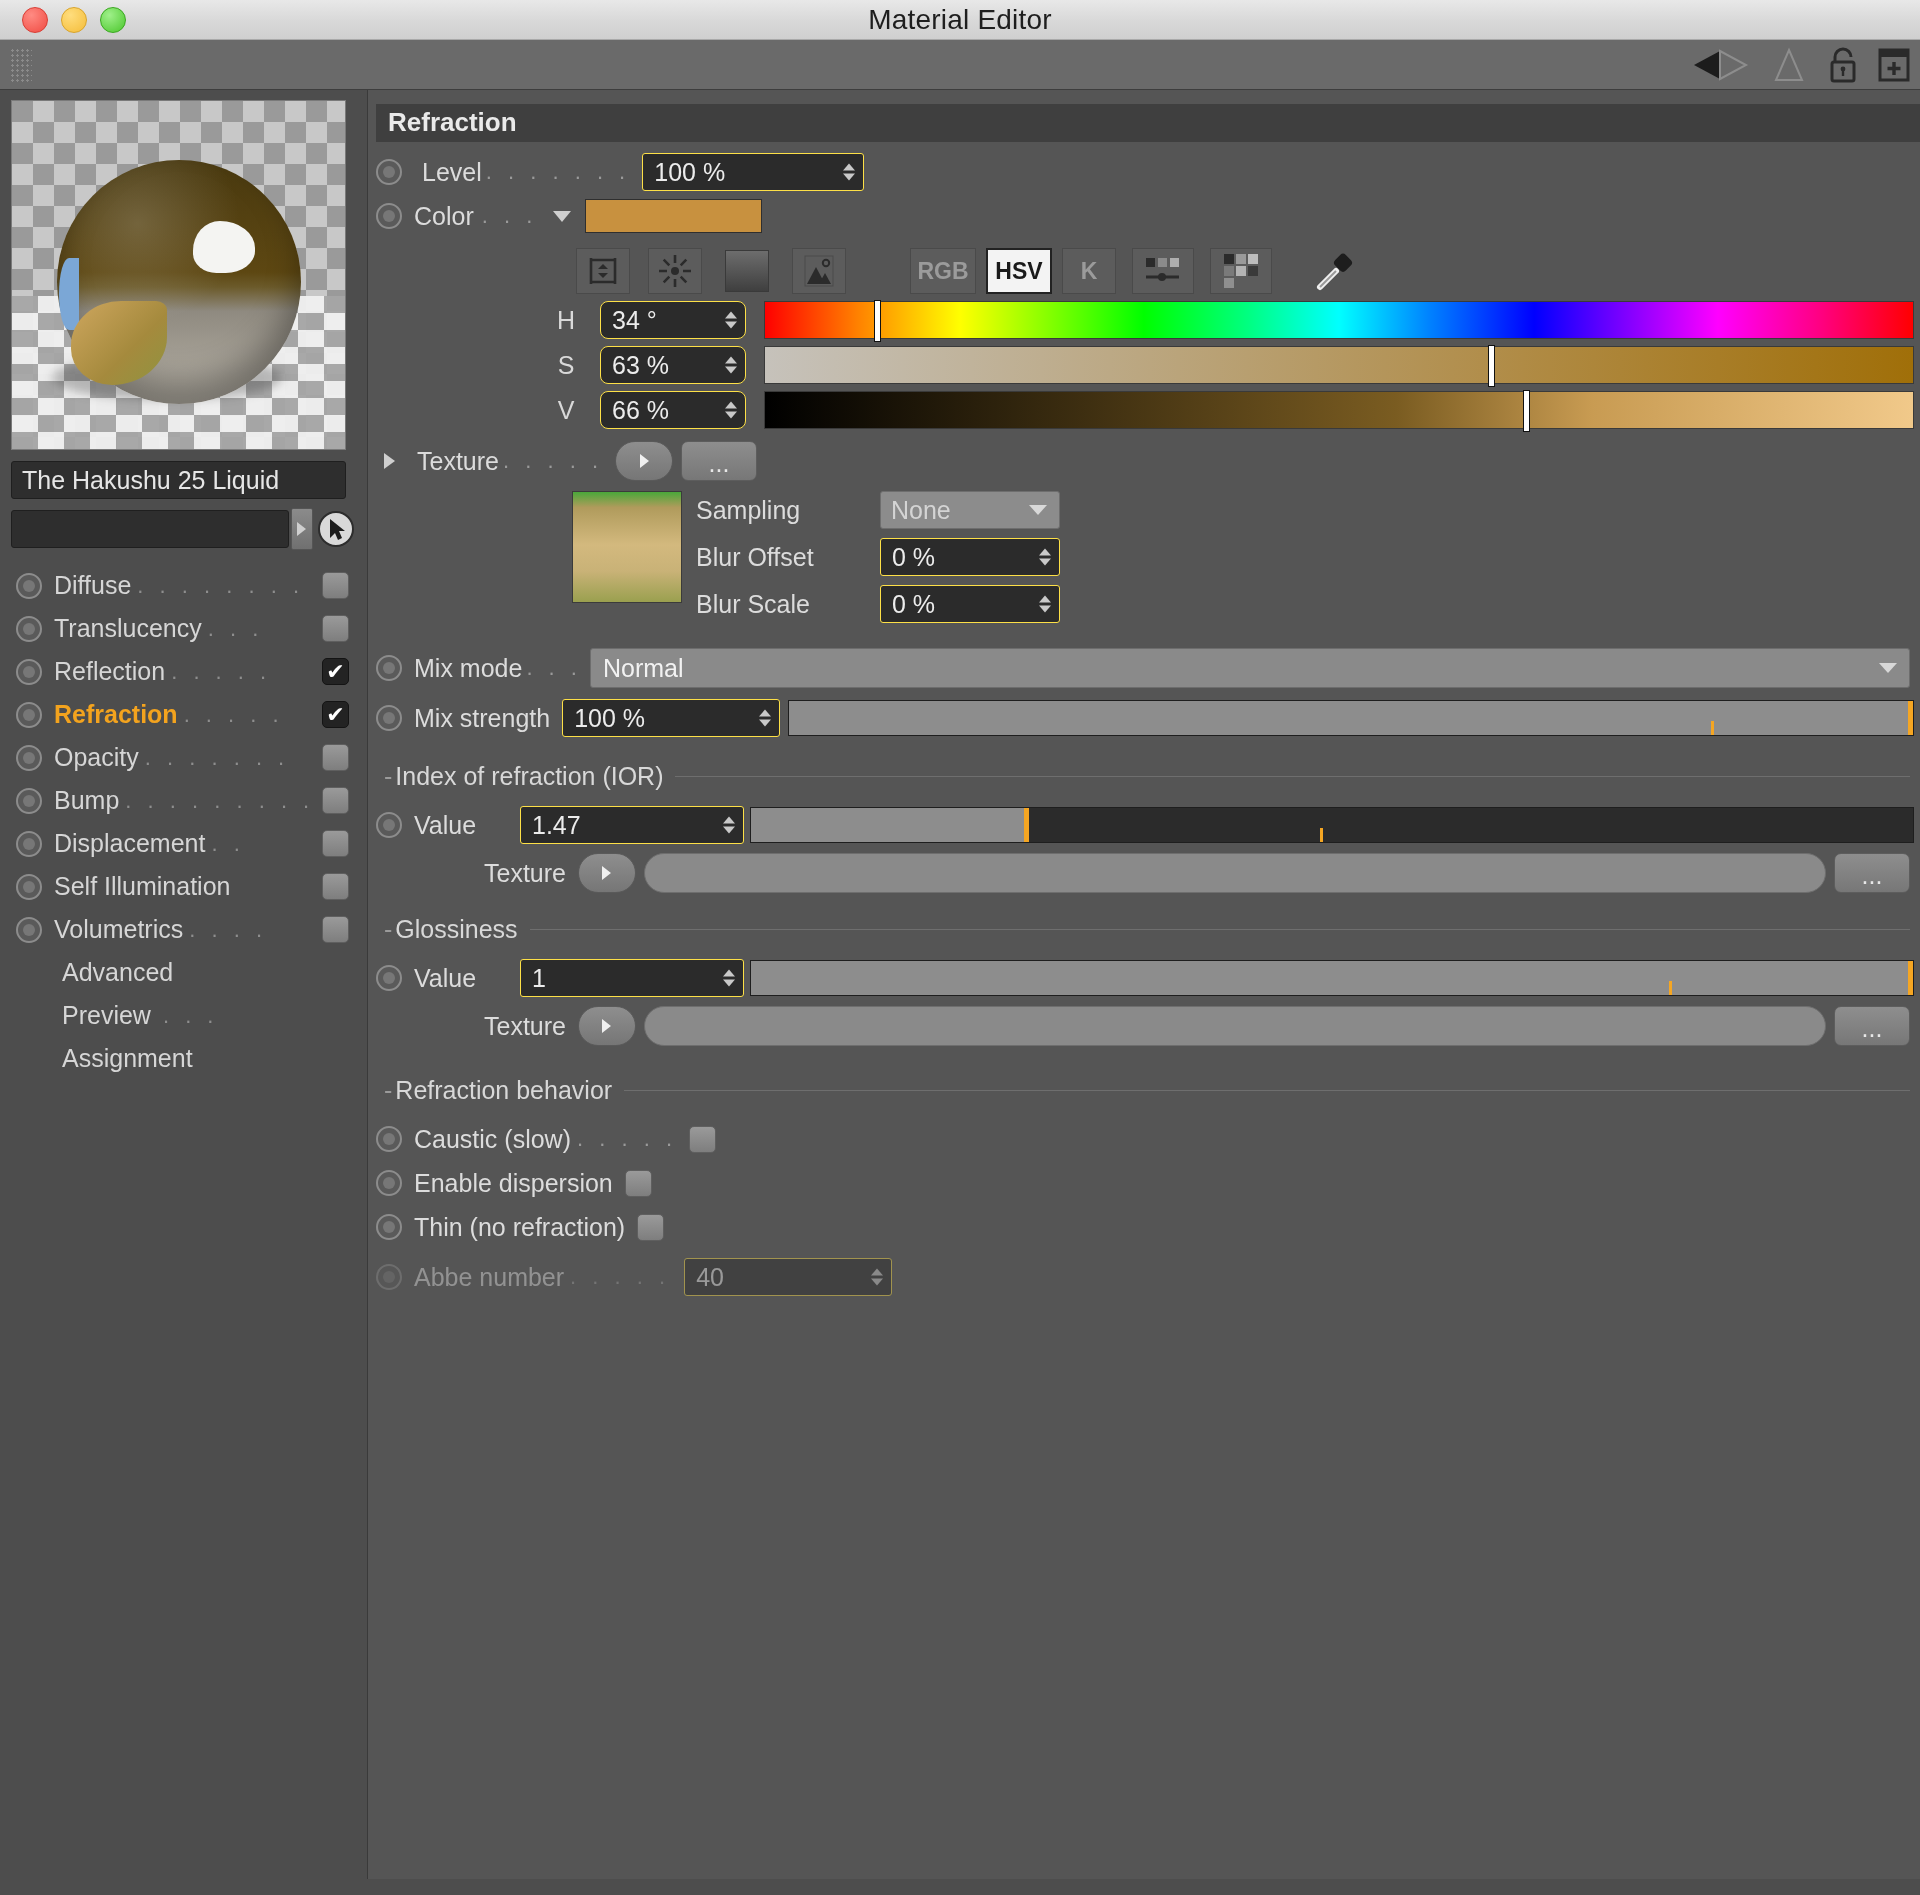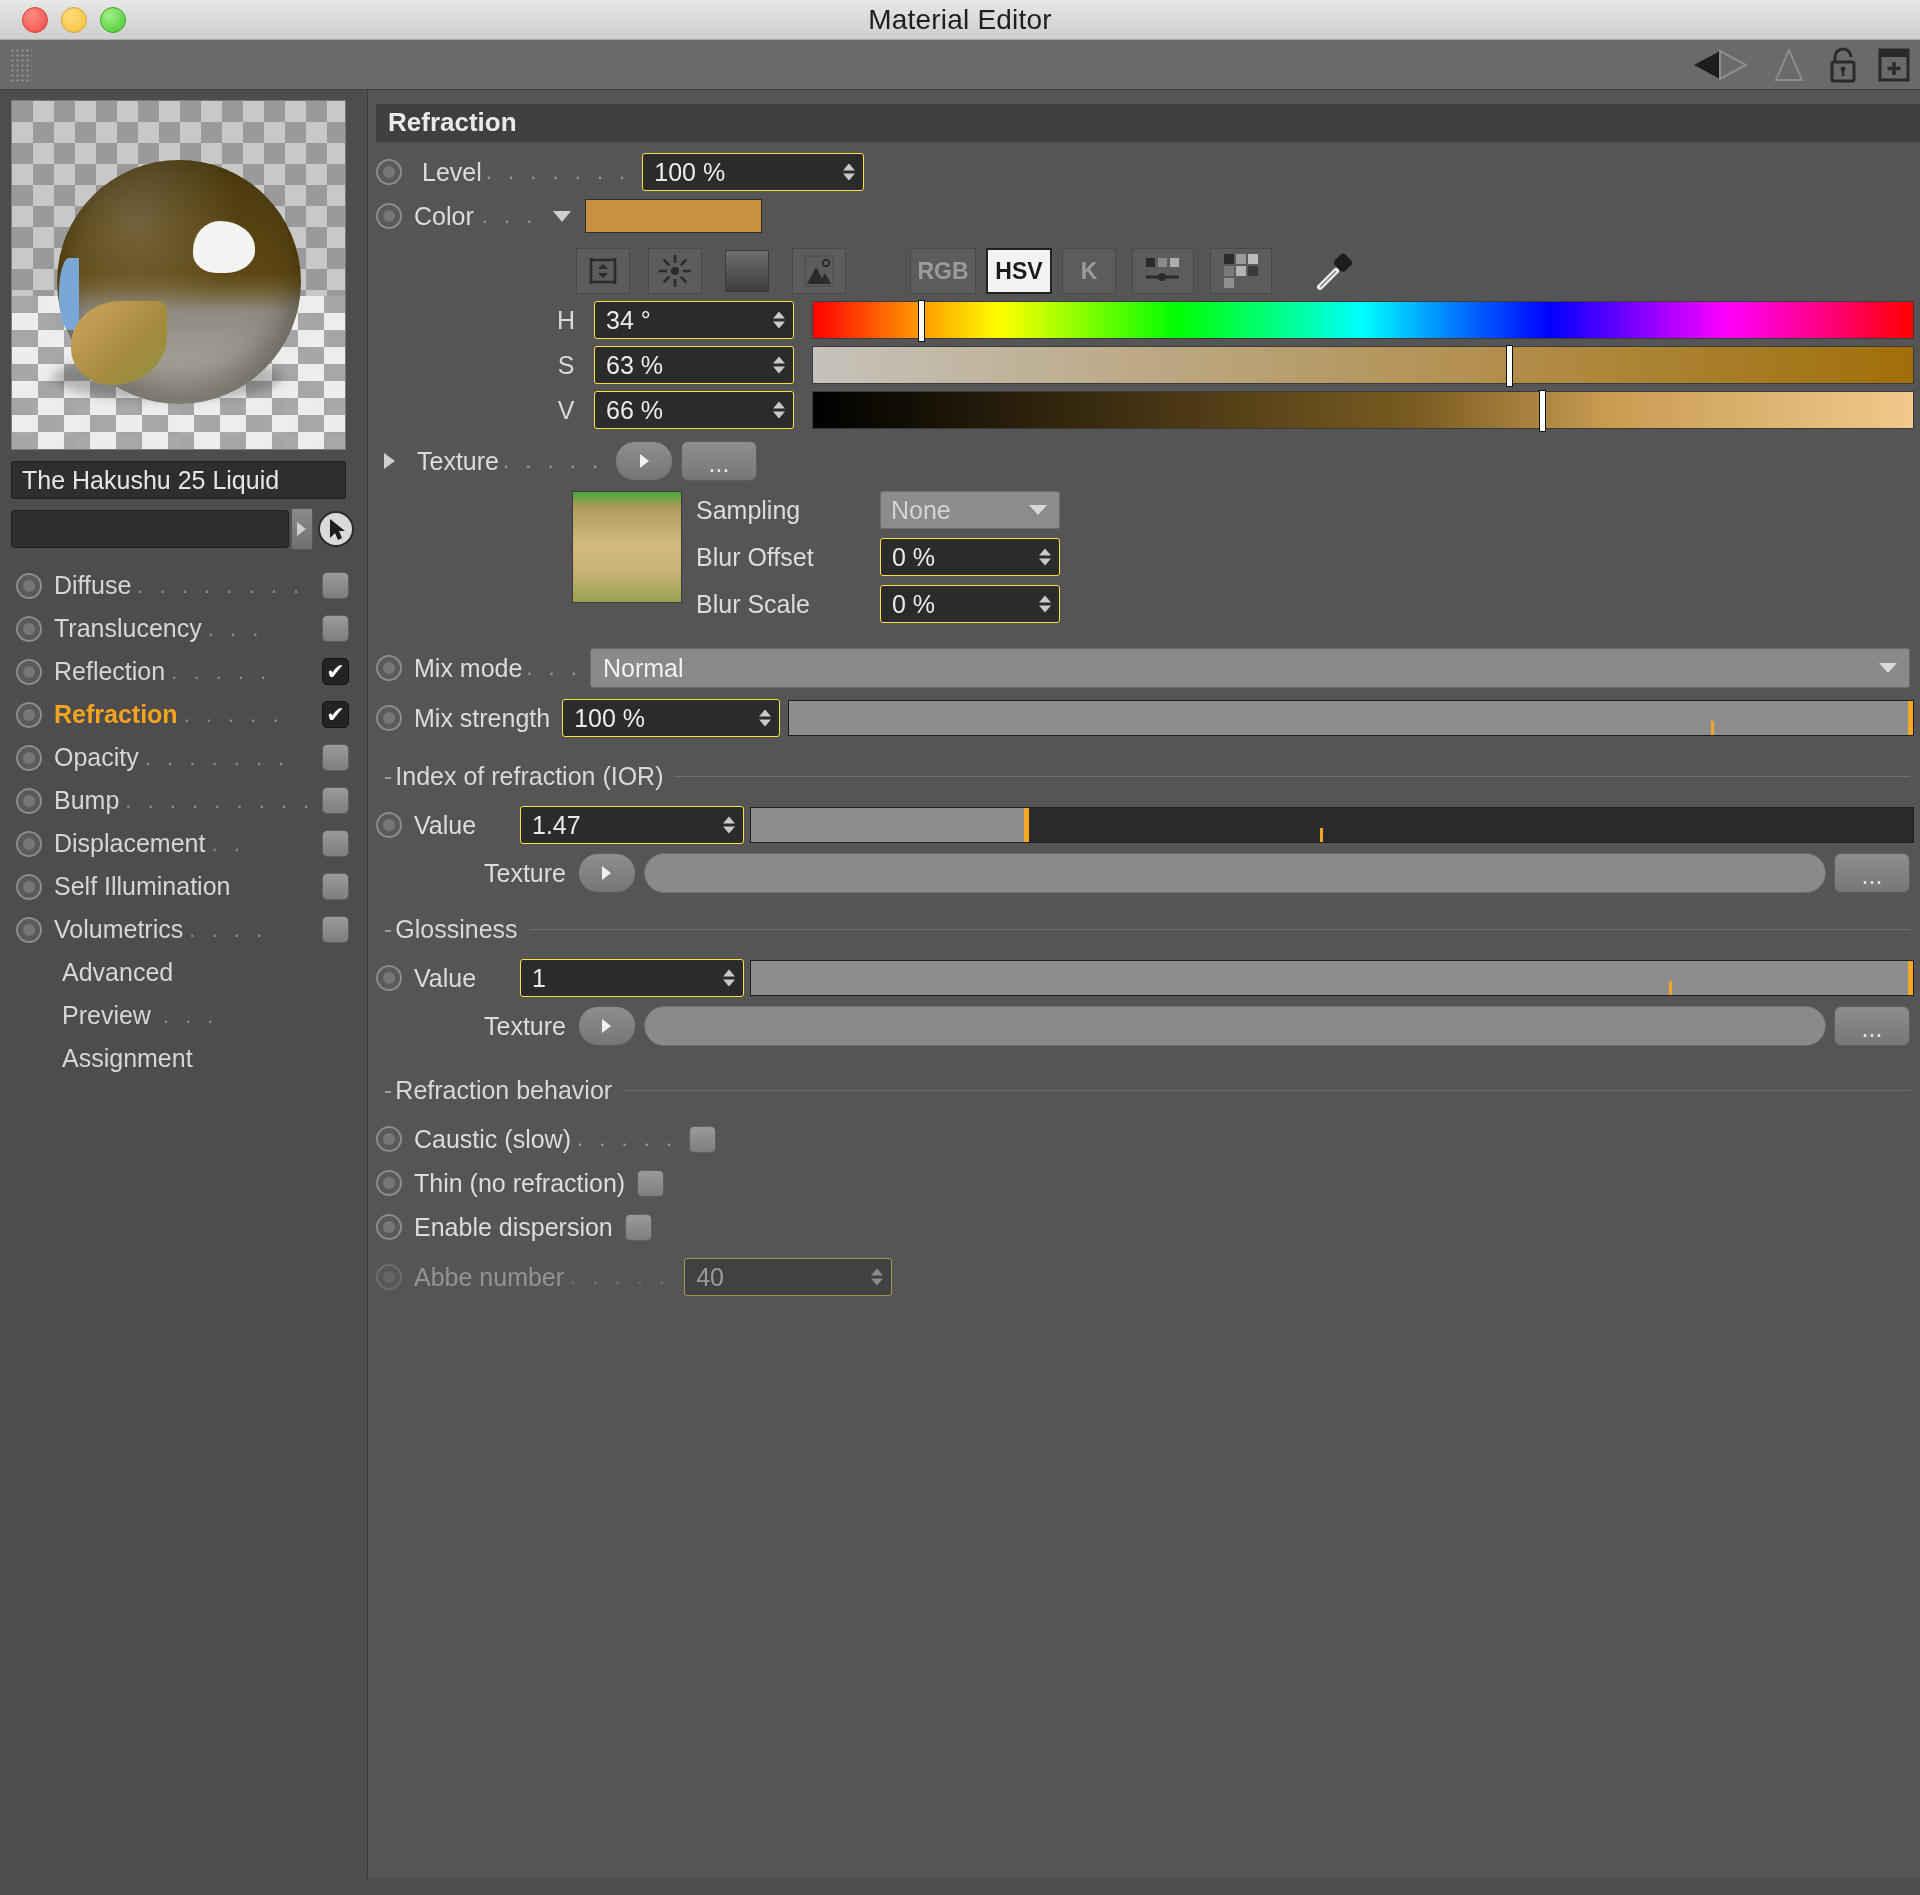--- a/index.html
+++ b/index.html
@@ -175,21 +175,21 @@
   .mode-bar { display: flex; align-items: center; margin-left: 8px; margin-top: 10px; }
   .mbtn {
     width: 54px; height: 46px; background: #5c5c5c; border: 1px solid #4a4a4a;
     display: flex; align-items: center; justify-content: center;
     color: #9b9b9b; font-size: 23px; font-weight: bold;
   }
   .mbtn.active { background: #f3f3f3; color: #1a1a1a; border: 2px solid #222; }
 
   .hsv-row { display: flex; align-items: center; margin-left: 8px; margin-top: 7px; }
   .hsv-letter { width: 36px; color: #d9d9d9; font-size: 25px; text-align: center; }
-  .hsv-field { width: 200px; margin-left: 10px; }
+  .hsv-field { width: 146px; margin-left: 16px; border-radius: 8px; }
   .hsv-bar {
     height: 38px; margin-left: 18px; position: relative; flex: 1; margin-right: 6px;
     border: 1px solid #3a3a3a;
   }
   .hsv-knob {
     position: absolute; top: -2px; width: 7px; height: 42px;
     background: #fff; border: 1px solid #111;
   }
   .hue-grad {
     background: linear-gradient(to right,
@@ -697,27 +697,27 @@
 
     <div class="behav-row" style="margin-top:12px">
       <span class="radio-o"></span>
       <span class="behav-lbl">Caustic (slow)</span>
       <span class="behav-dots">. . . . .</span>
       <span class="behav-box"></span>
     </div>
 
     <div class="behav-row">
       <span class="radio-o"></span>
+      <span class="behav-lbl">Enable dispersion</span>
+      <span class="behav-box"></span>
+    </div>
+
+    <div class="behav-row">
+      <span class="radio-o"></span>
       <span class="behav-lbl">Thin (no refraction)</span>
-      <span class="behav-box"></span>
-    </div>
-
-    <div class="behav-row">
-      <span class="radio-o"></span>
-      <span class="behav-lbl">Enable dispersion</span>
       <span class="behav-box"></span>
     </div>
 
     <div class="behav-row disabled" style="margin-top:6px">
       <span class="radio-o"></span>
       <span class="behav-lbl">Abbe number</span>
       <span class="behav-dots">. . . . .</span>
       <span class="num-field" style="width:208px;margin-left:14px">
         <span>40</span>
         <span class="spin">

